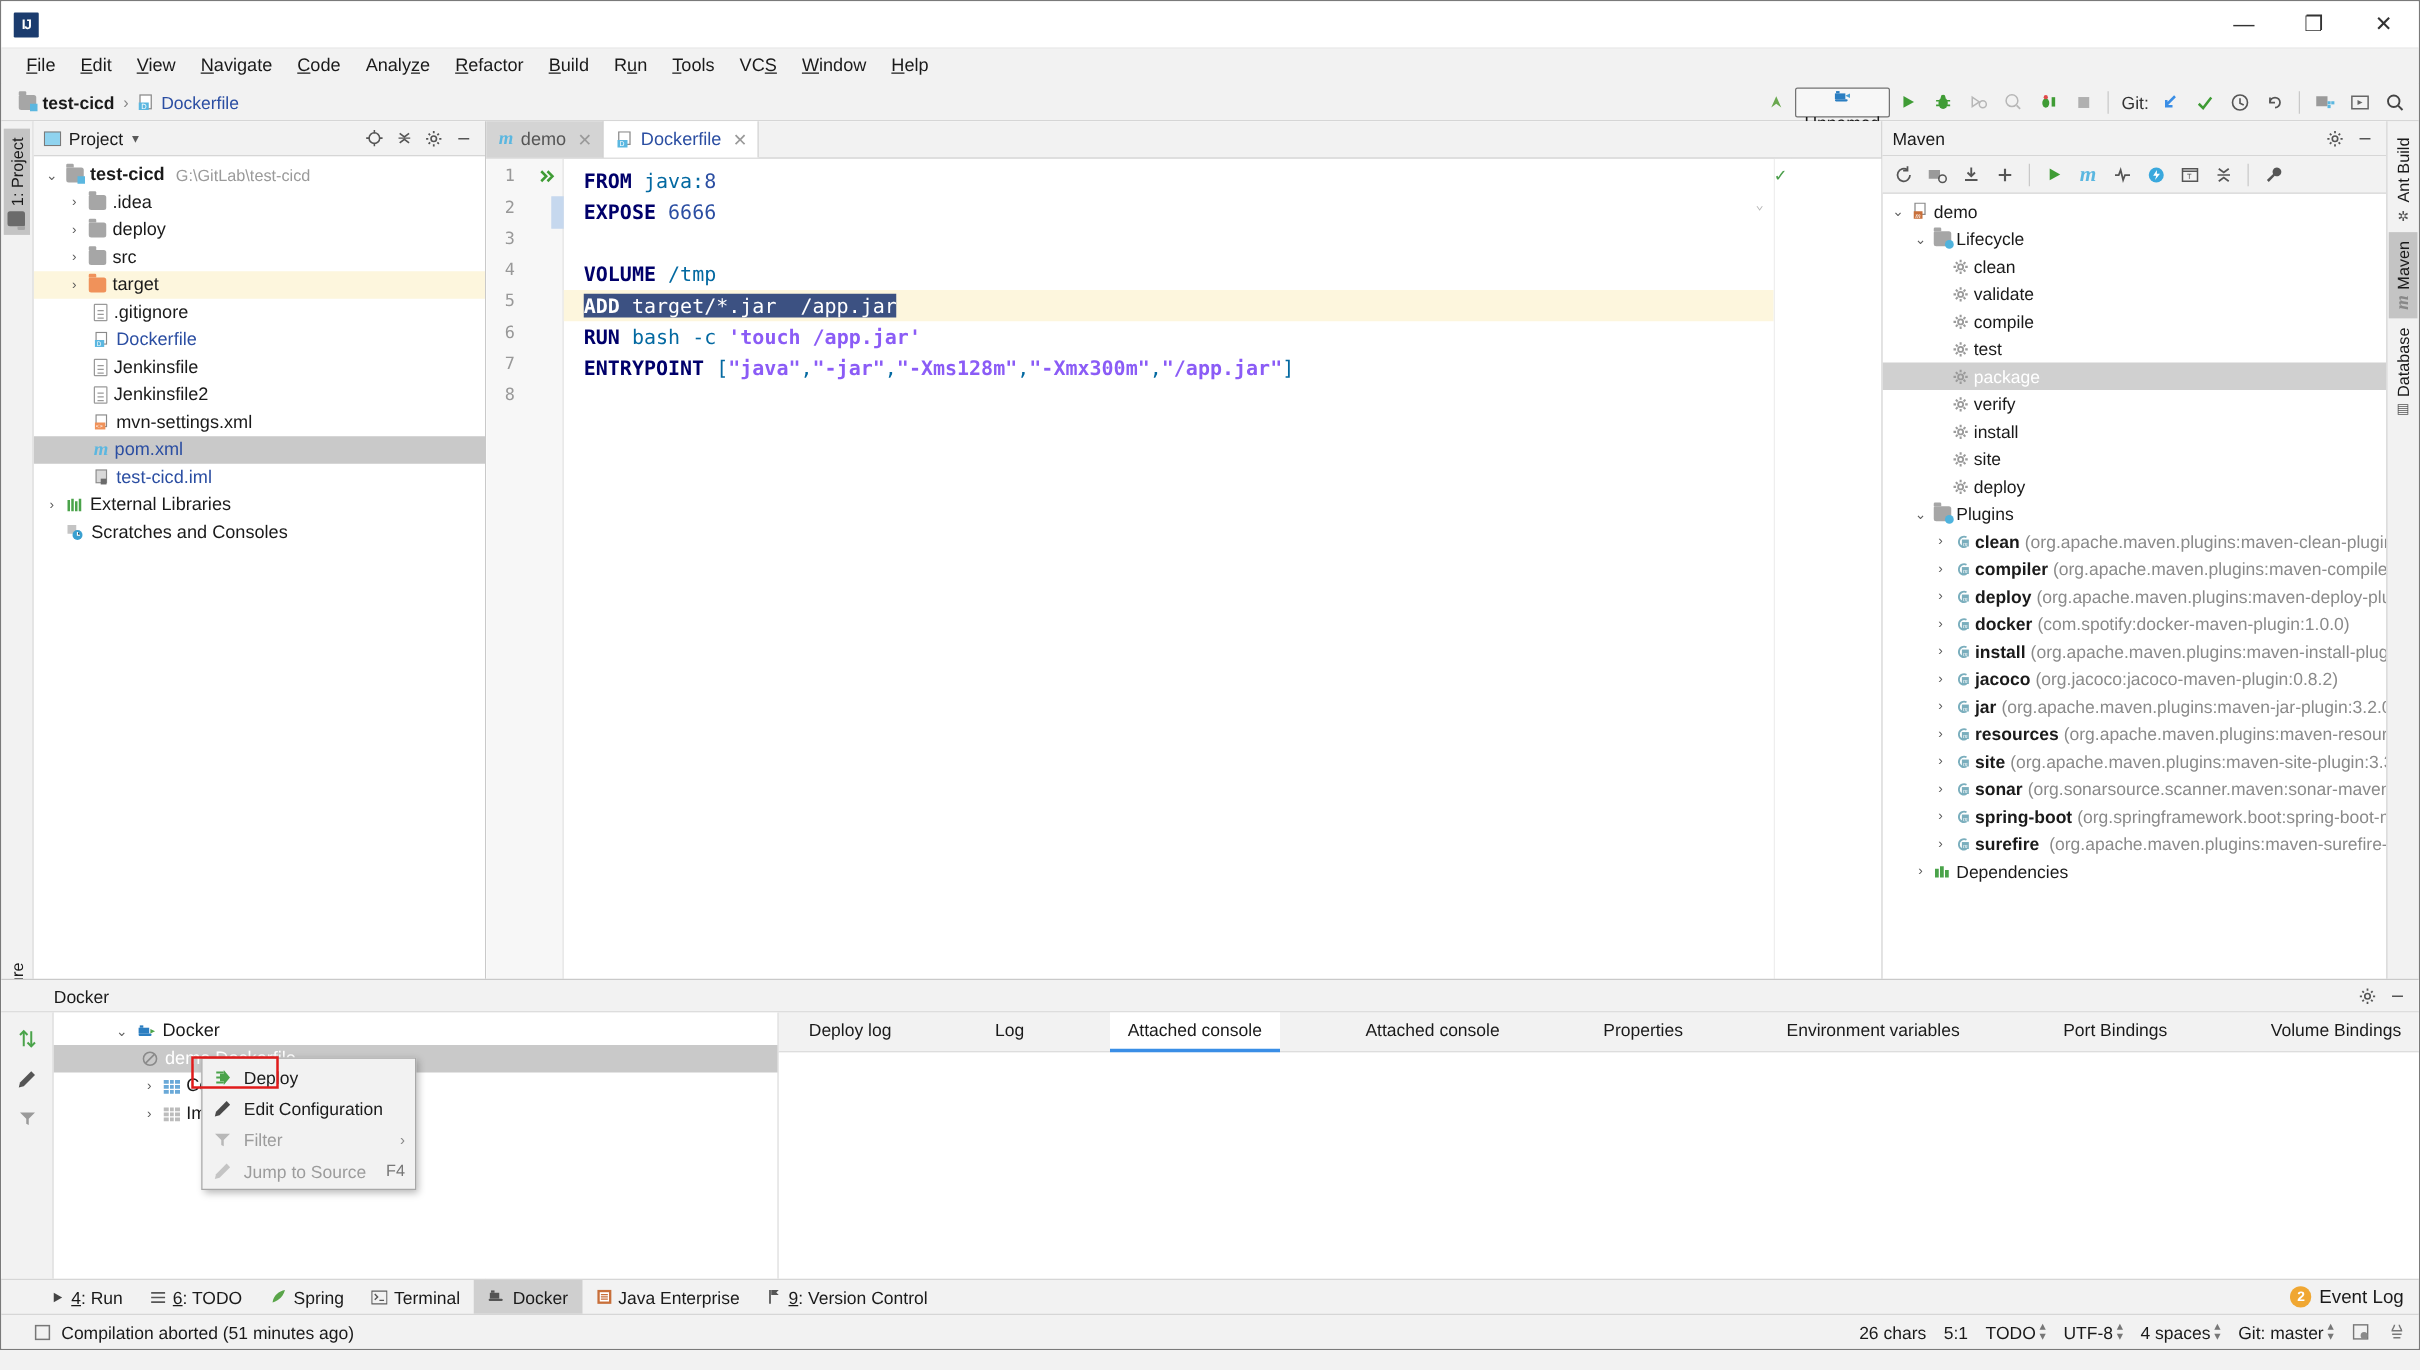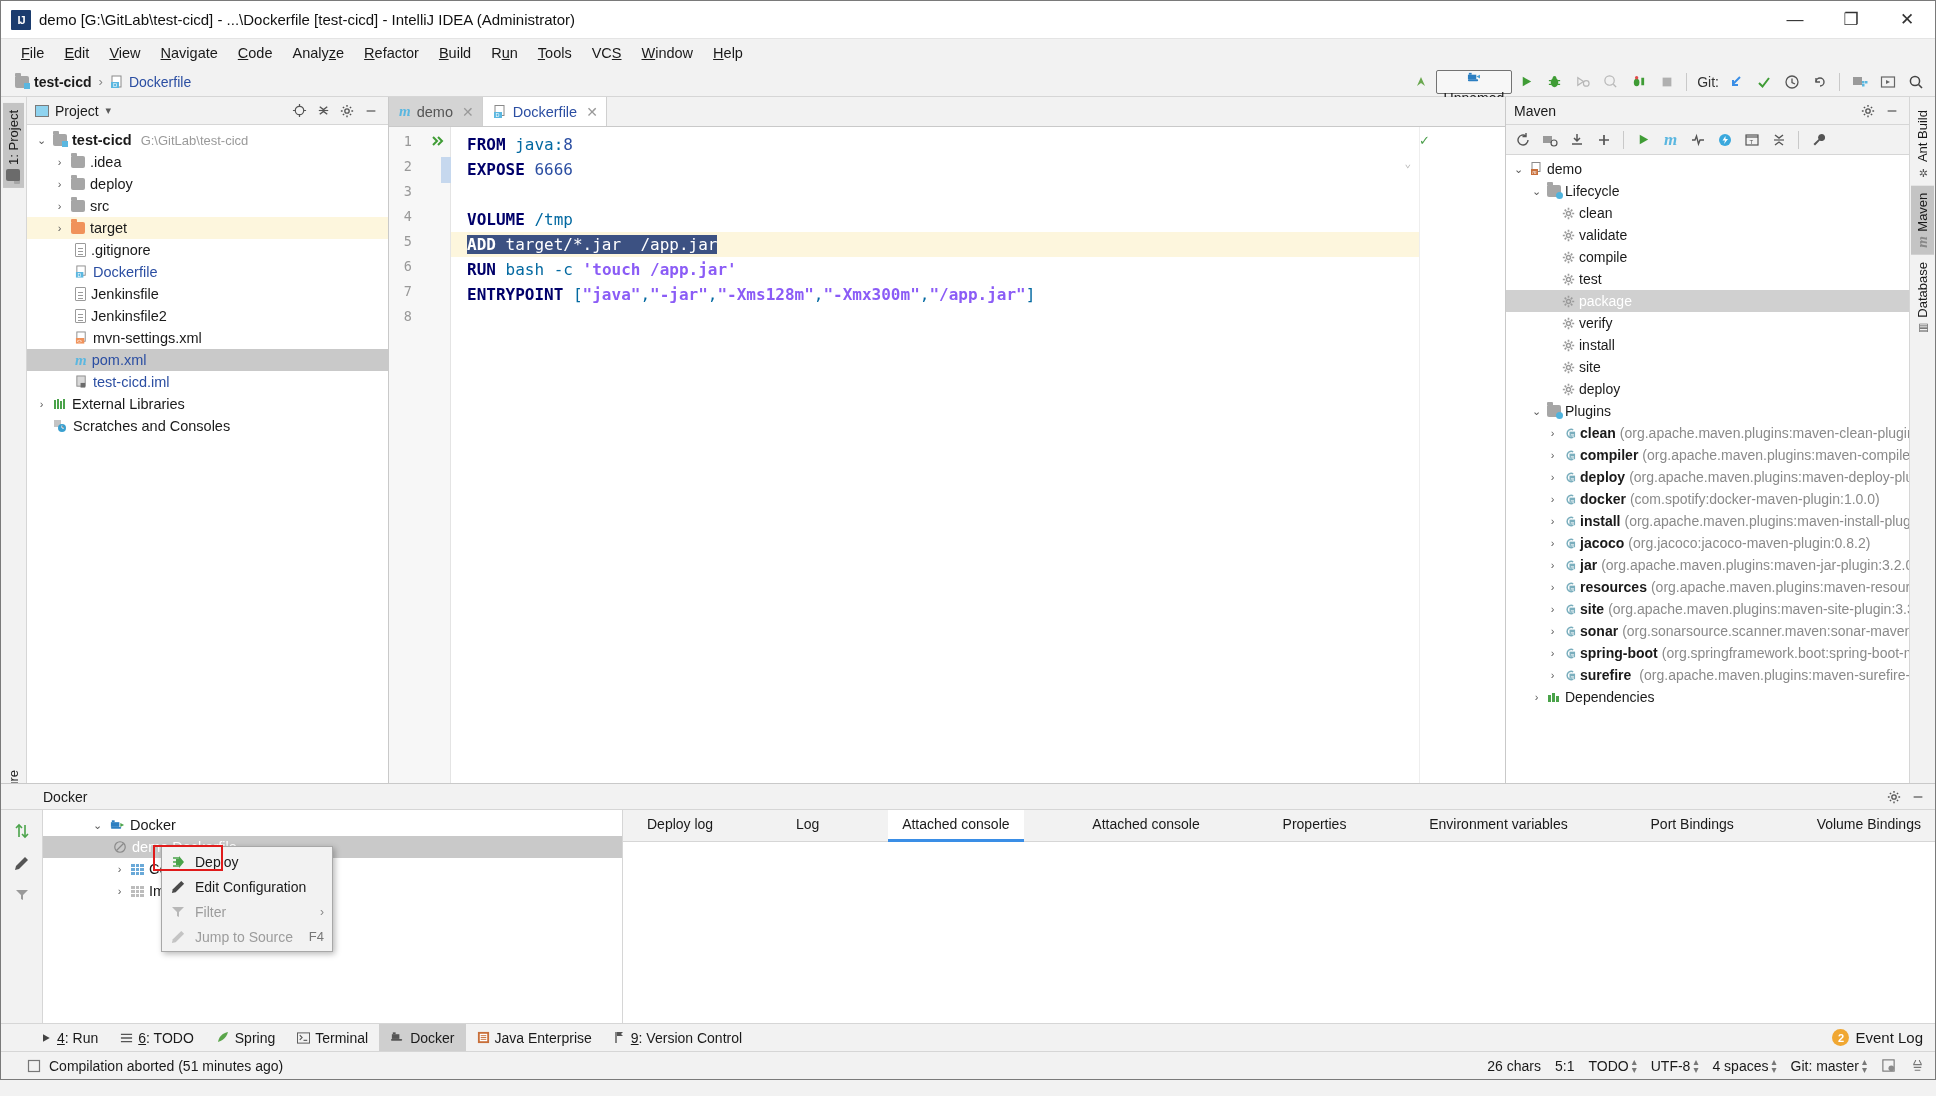--- a/index.html
+++ b/index.html
@@ -201,21 +201,20 @@
   .dots.grey i { background:#bcbcbc; }
   .arrow { color:#5a5a5a; font-size:11px; }
 </style>
 </head>
 <body>
 
 <div id="app">
 
   <div class="titlebar">
     <div class="tb-icon">IJ</div>
-    <div class="tb-title">demo [G:\GitLab\test-cicd] - ...\Dockerfile [test-cicd] - IntelliJ IDEA (Administrator)</div>
     <div class="tb-btns">
       <div class="tb-btn">—</div>
       <div class="tb-btn">❐</div>
       <div class="tb-btn close">✕</div>
     </div>
   </div>
 
   <div class="menubar">
     <div class="menu-item"><u>F</u><span>ile</span></div>
     <div class="menu-item"><u>E</u>dit</div>

